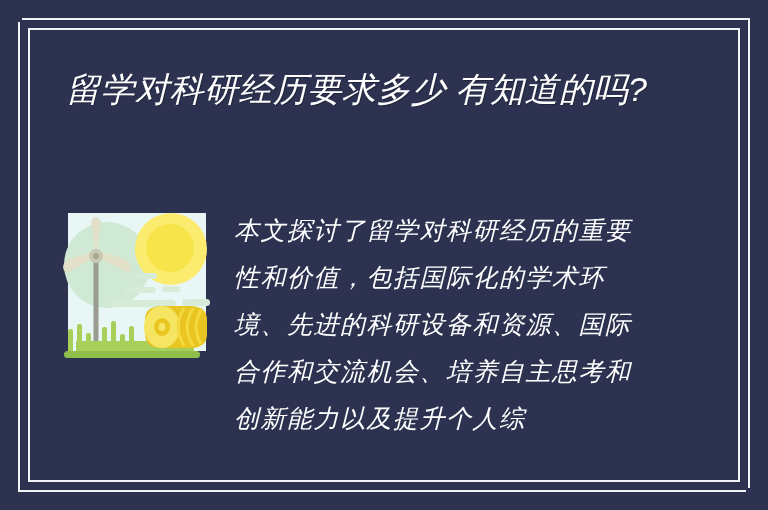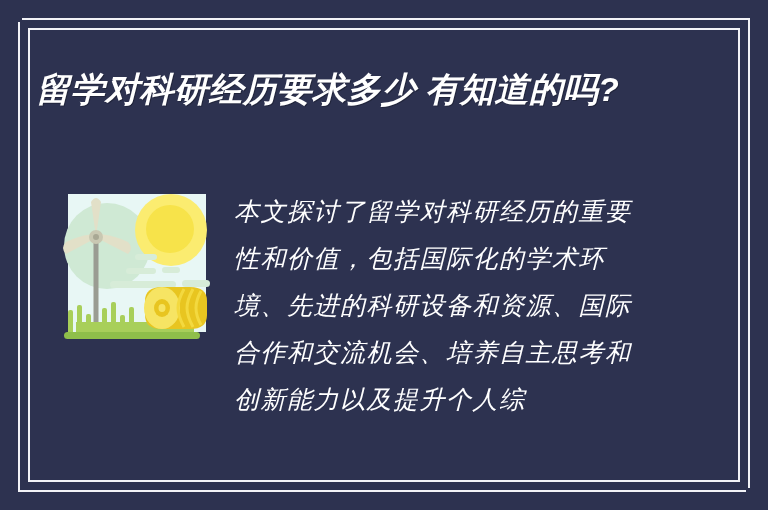--- a/index.html
+++ b/index.html
@@ -56,38 +56,38 @@
     bottom: 0;
     width: 22px;
     height: 22px;
     background: #2d3250;
     pointer-events: none;
   }
 
   
   #title {
     position: absolute;
-    left: 36px;
+    left: 66px;
     top: 62px;
     width: 600px;
     color: #ffffff;
     font-size: 34px;
-    font-weight: bold;
+    font-weight: normal;
     font-style: italic;
     line-height: 54px;
     letter-spacing: 0.5px;
     white-space: pre-wrap;
     text-shadow: 1px 1px 0 rgba(0,0,0,0.25);
   }
 
   
   #content {
     position: absolute;
     left: 50px;
-    top: 188px;
+    top: 207px;
     right: 46px;
     display: flex;
     align-items: flex-start;
   }
 
   
   #illustration {
     position: relative;
     width: 162px;
     height: 166px;

